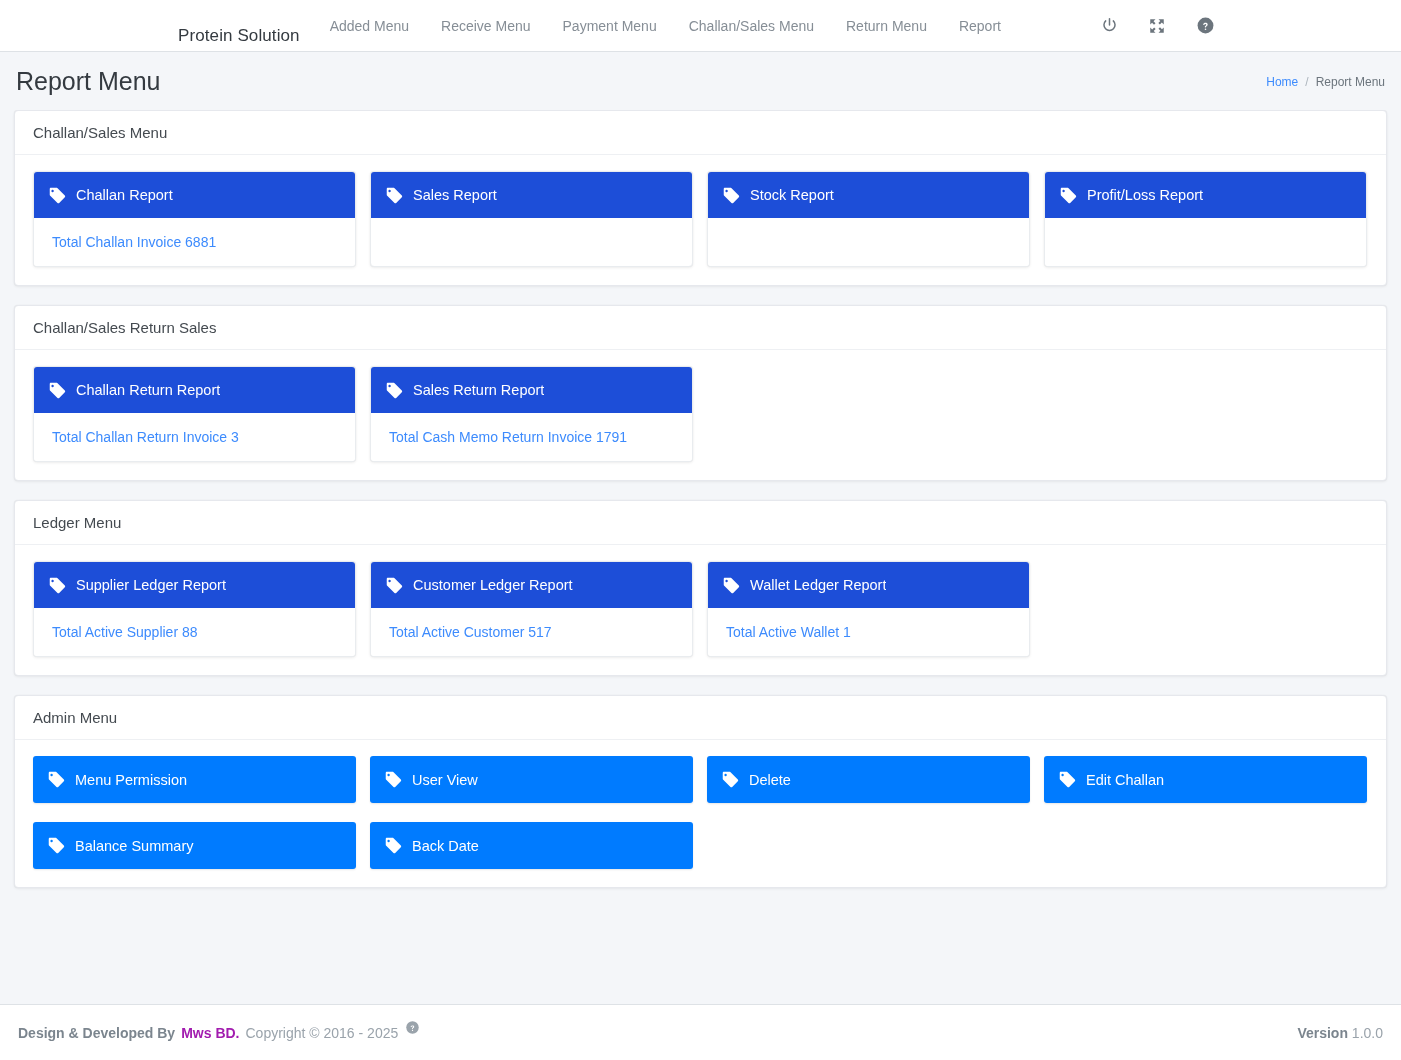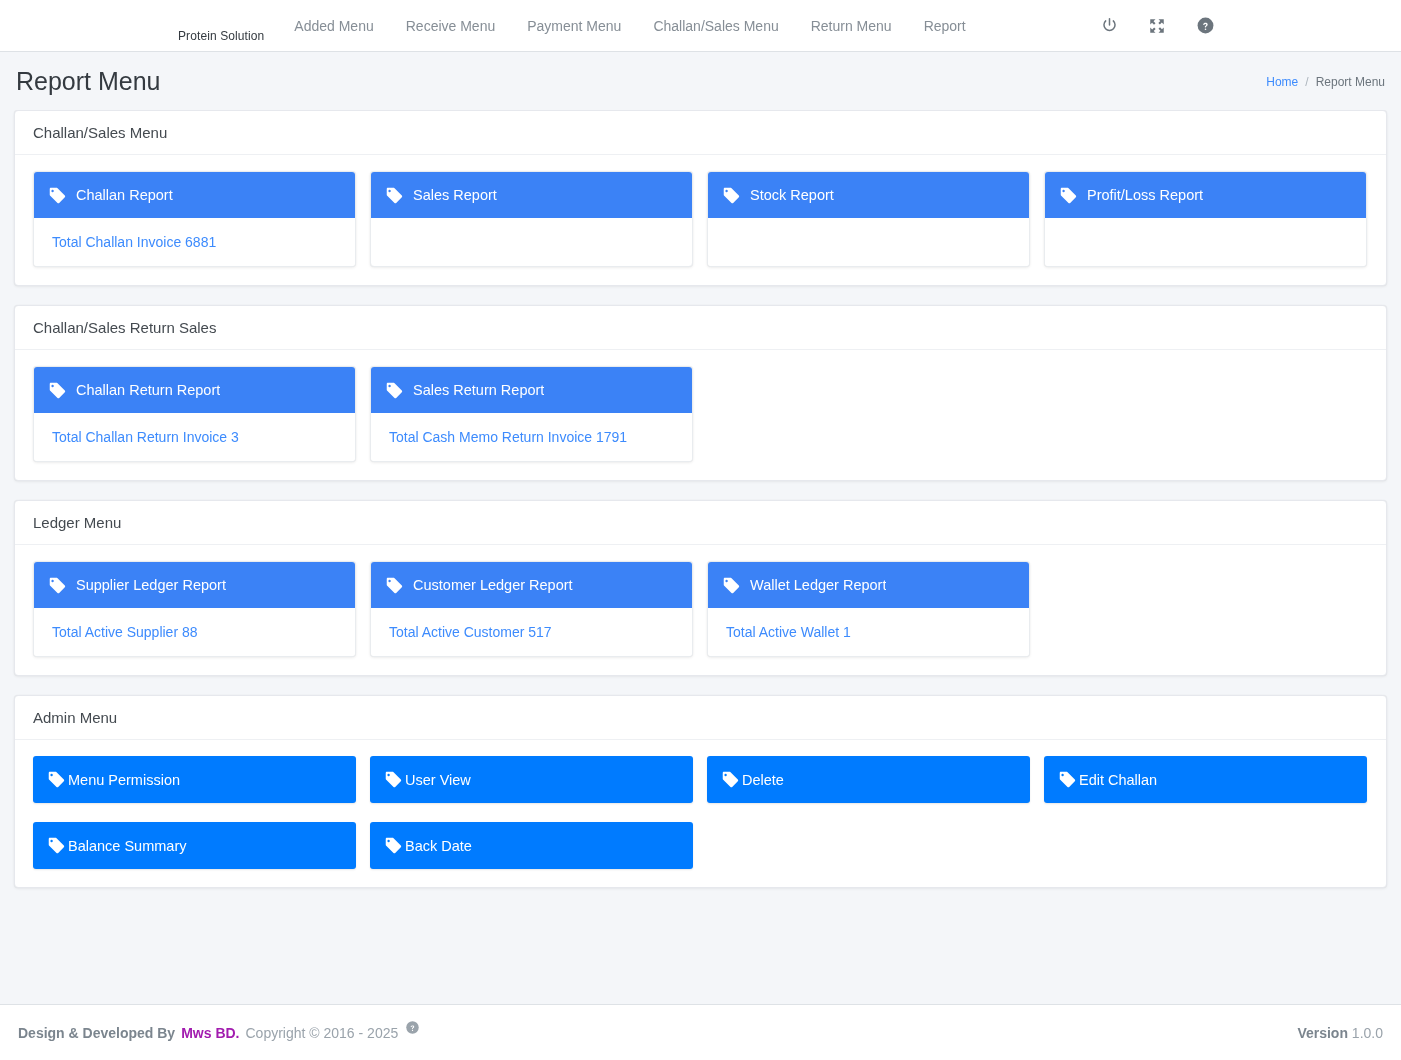--- a/index.html
+++ b/index.html
@@ -31,21 +31,21 @@
     align-items: center;
     padding: 0 18px;
     position: relative;
   }
   .nav-left {
     display: flex;
     align-items: center;
     margin-left: 160px;
   }
   .brand {
-    font-size: 12px;
+    font-size: 17px;
     color: #343a40;
     letter-spacing: .1px;
     padding: 0 14px 0 0;
     white-space: nowrap;
     margin-top: 21px;
   }
   .nav-links { display: flex; align-items: center; }
   .nav-link {
     font-size: 14px;
     color: #868e96;
@@ -137,21 +137,21 @@
   .card {
     width: 323px;
     background: #ffffff;
     border: 1px solid #e9ecef;
     border-radius: 4px;
     box-shadow: 0 0 1px rgba(0,0,0,.08), 0 1px 3px rgba(0,0,0,.07);
     overflow: hidden;
     cursor: pointer;
   }
   .card-head {
-    background: #3b82f6;
+    background: #1d4ed8;
     height: 46px;
     display: flex;
     align-items: center;
     padding: 0 14px;
     gap: 9px;
   }
   .card-head-label {
     color: #ffffff;
     font-size: 14.5px;
     white-space: nowrap;
@@ -187,21 +187,21 @@
     gap: 19px 14px;
   }
   .admin-btn {
     width: 323px;
     height: 47px;
     background: #007bff;
     border-radius: 3px;
     display: flex;
     align-items: center;
     padding: 0 14px;
-    gap: 2px;
+    gap: 9px;
     cursor: pointer;
     box-shadow: 0 1px 2px rgba(0,0,0,.10);
   }
   .admin-btn-label {
     color: #ffffff;
     font-size: 14.5px;
     white-space: nowrap;
   }
 
   

